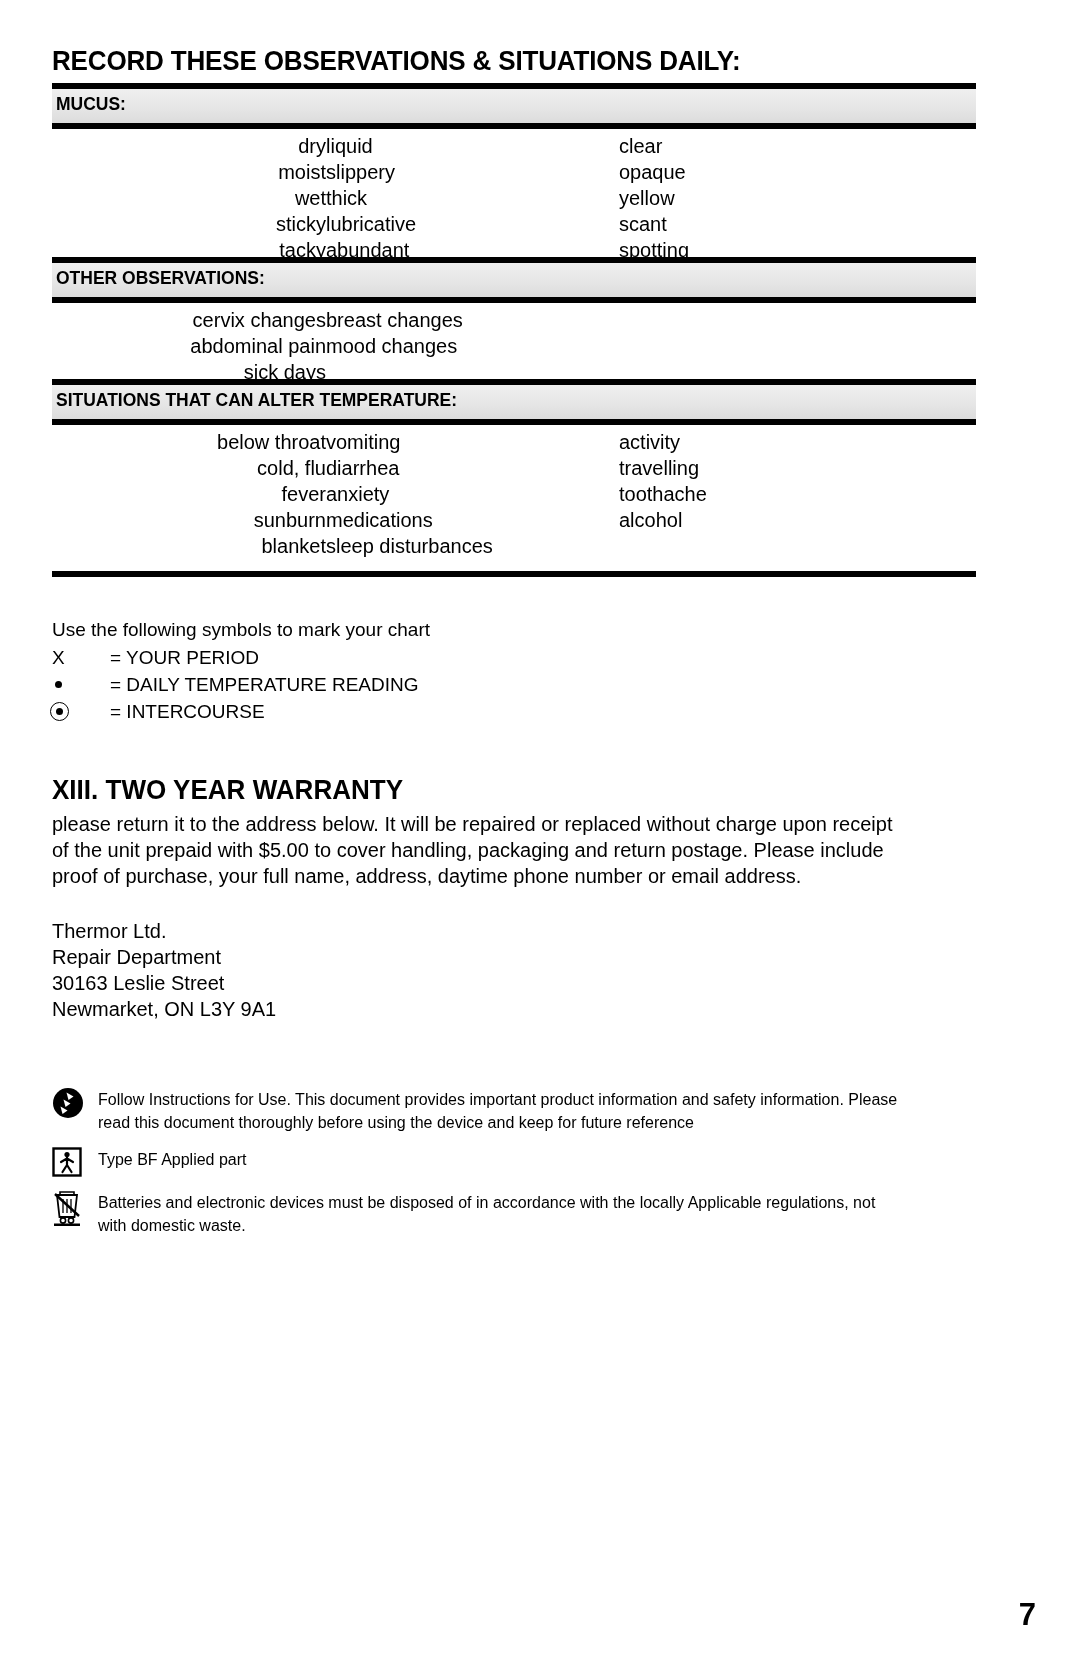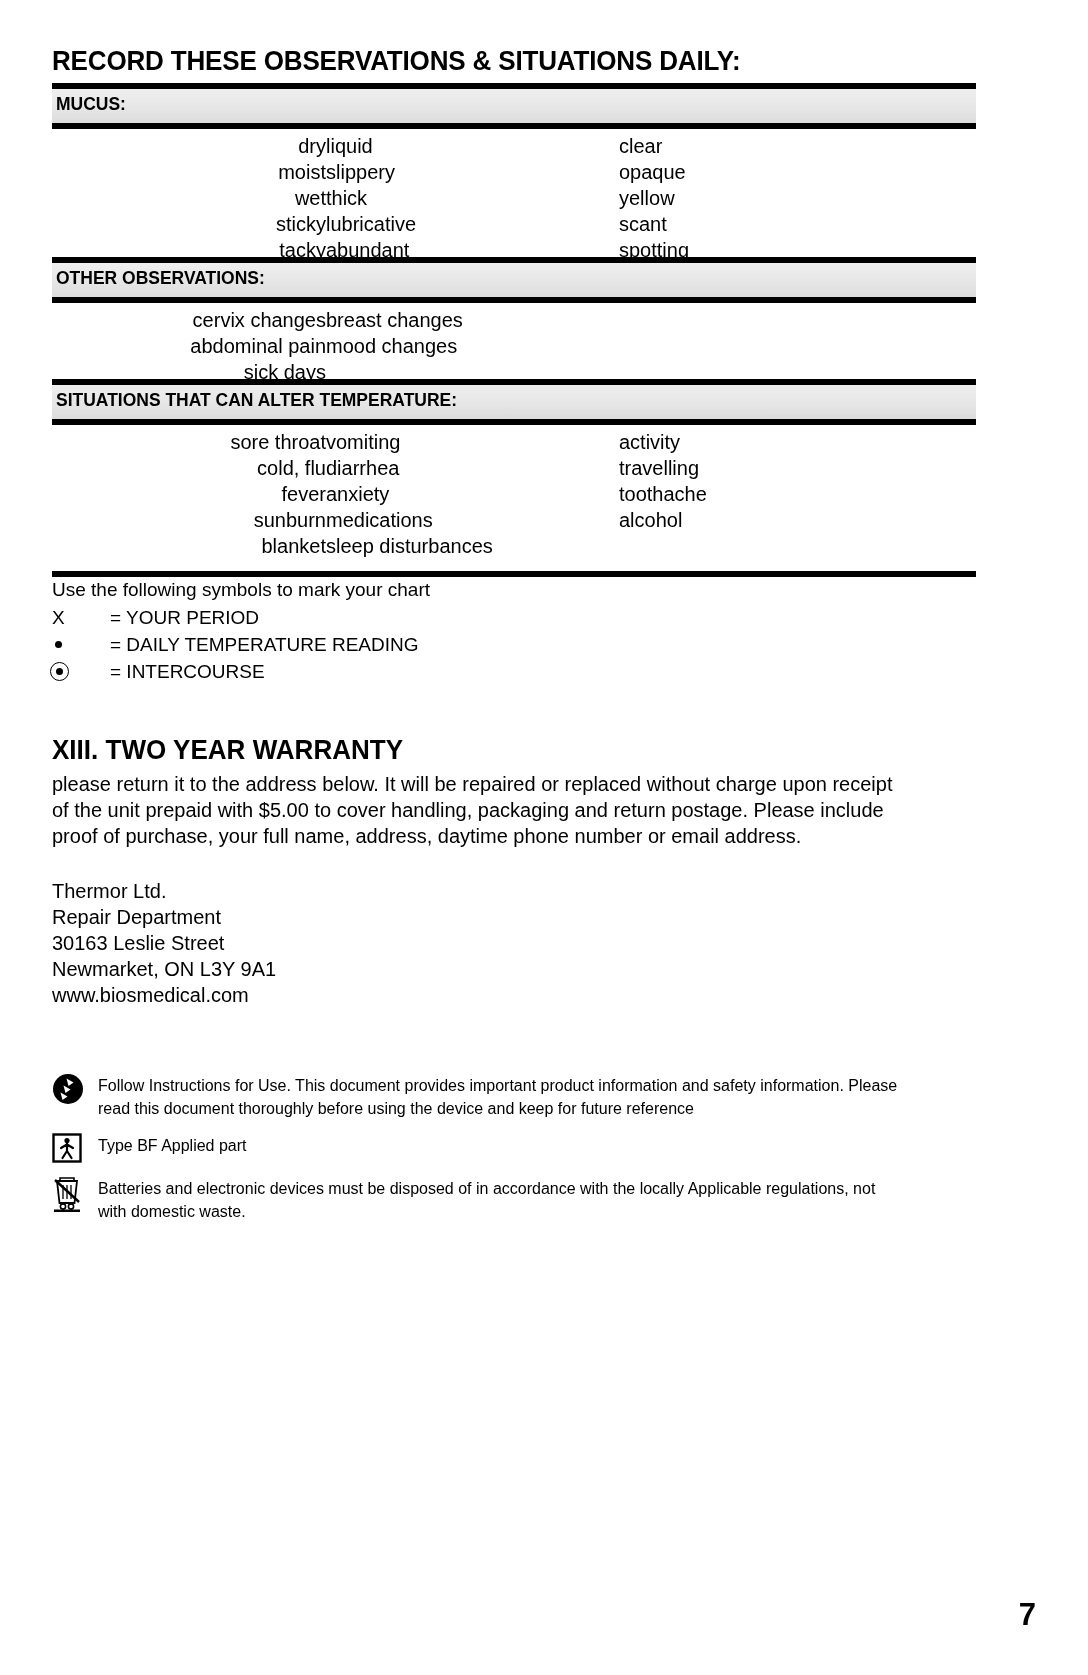--- a/index.html
+++ b/index.html
@@ -77,20 +77,21 @@
   .c2 { width: 293px; }
   .c3 { width: 280px; }
   .rule-bottom {
     width: 924px;
     height: 6px;
     background: #000;
   }
 
   
   .legend {
+    margin-top: 40px;
     font-size: 19px;
     line-height: 26px;
   }
   .legend-intro { margin-bottom: 1px; }
   .legend-row {
     display: flex;
     align-items: center;
     height: 27px;
   }
   .legend-sym {
@@ -243,21 +244,21 @@
       </div>
     </div>
   </div>
 
   <div class="obs-table">
     <div class="band">
       <span class="band-label">SITUATIONS THAT CAN ALTER TEMPERATURE:</span>
     </div>
     <div class="rows clip5b">
       <div class="row">
-        <span class="cell c1">sore throat</span>
+        <span class="cell c1">below throat</span>
         <span class="cell c2">vomiting</span>
         <span class="cell c3">activity</span>
       </div>
       <div class="row">
         <span class="cell c1">cold, flu</span>
         <span class="cell c2">diarrhea</span>
         <span class="cell c3">travelling</span>
       </div>
       <div class="row">
         <span class="cell c1">fever</span>
@@ -306,21 +307,20 @@
     <p>please return it to the address below. It will be repaired or replaced without charge upon receipt</p>
     <p>of the unit prepaid with $5.00 to cover handling, packaging and return postage.  Please include</p>
     <p>proof of purchase, your full name, address, daytime phone number or email address.</p>
   </div>
 
   <div class="address">
     <div>Thermor Ltd.</div>
     <div>Repair Department</div>
     <div>30163 Leslie Street</div>
     <div>Newmarket, ON  L3Y 9A1</div>
-    <div>www.biosmedical.com</div>
   </div>
 
   <div class="notices">
 
     <div class="notice">
       <span class="notice-icon">
         <svg width="32" height="32" viewBox="0 0 32 32" aria-hidden="true">
           <circle cx="16" cy="16" r="15" fill="#000"></circle>
           <path d="M14.5 5.5 L21.5 9.5 L16.5 13 Z" fill="#fff"></path>
           <path d="M11.5 12.5 L18.5 16.5 L13.5 20 Z" fill="#fff"></path>

